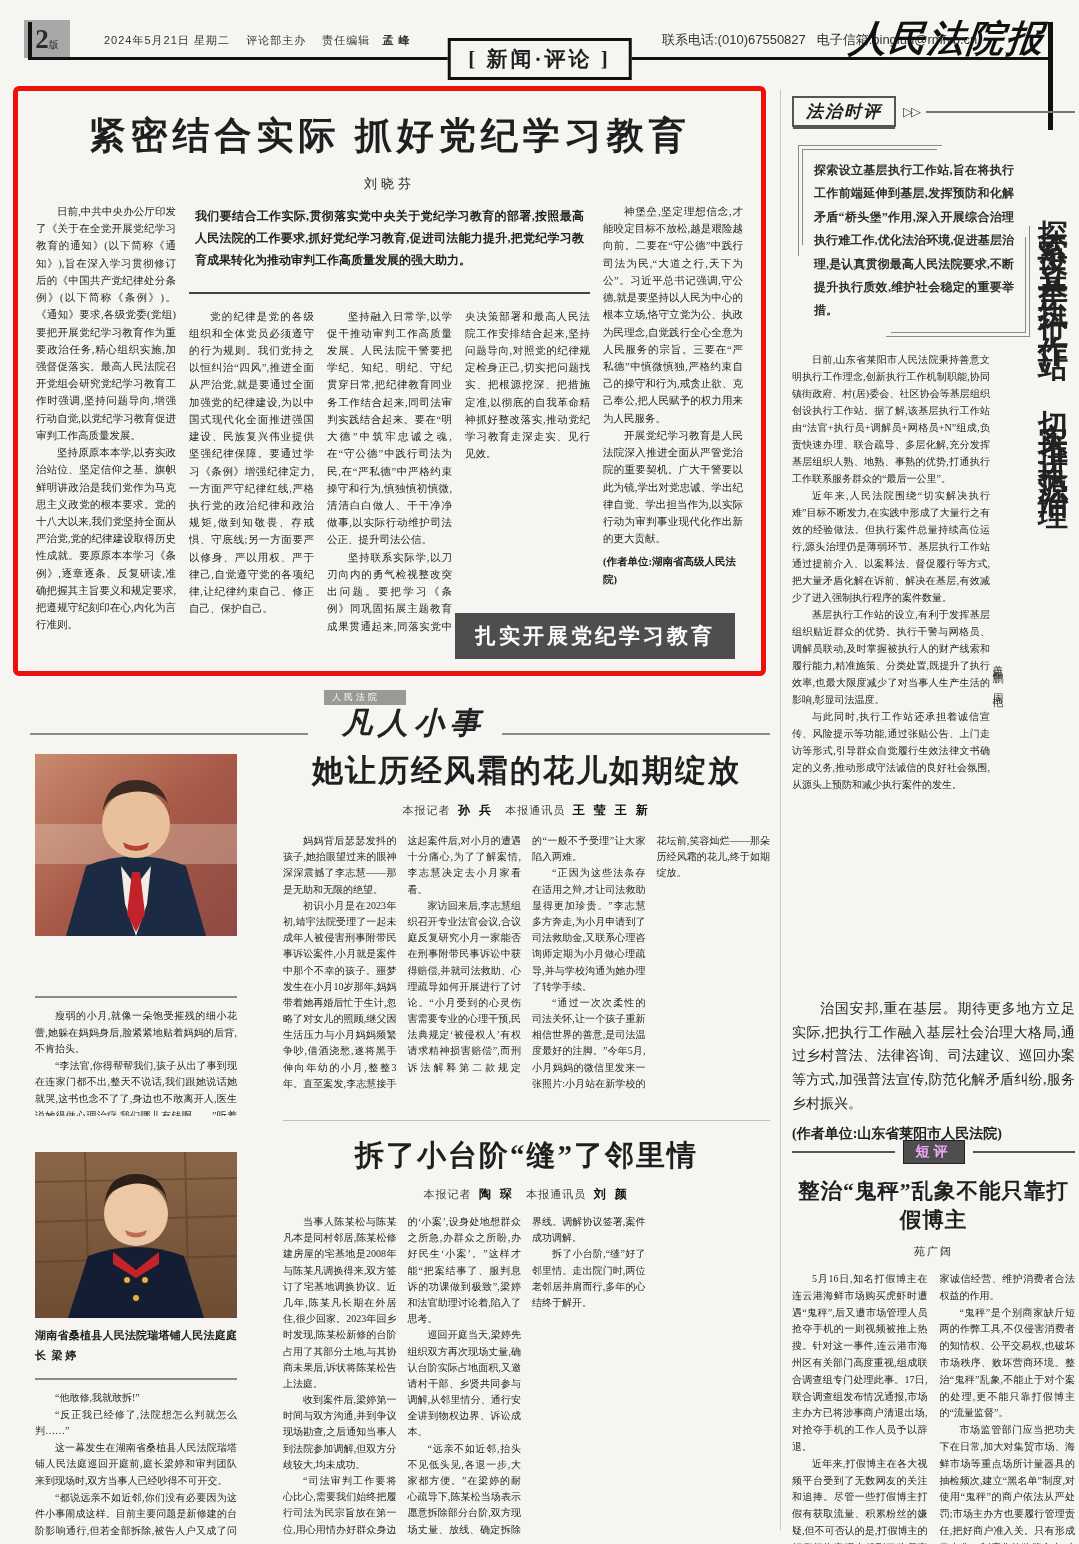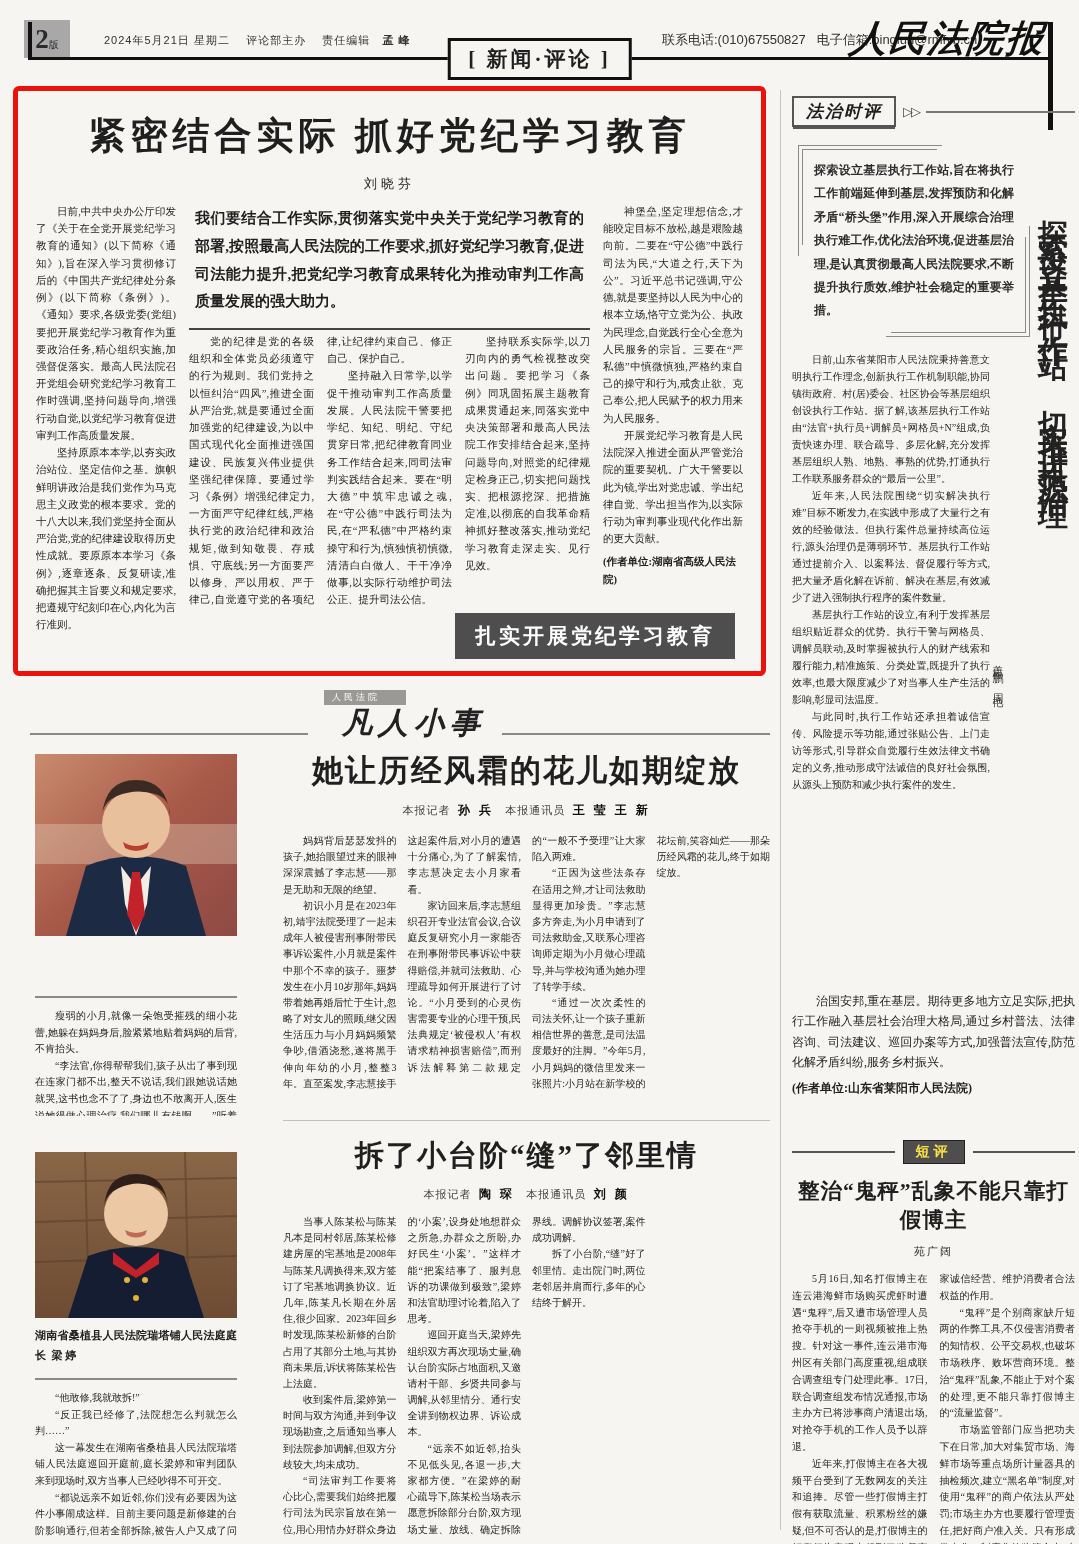--- a/index.html
+++ b/index.html
@@ -31,22 +31,22 @@
   
   .main-box { position:absolute; left:13px; top:86px; width:753px; height:590px;
     border:5px solid #ea120b; border-radius:6px; background:#f6f5f2; padding:14px 18px 10px; }
   .main-title { text-align:center; font-size:37px; font-weight:bold; letter-spacing:5px; margin-top:6px; }
   .main-author { text-align:center; font-size:13px; margin:14px 0 10px; letter-spacing:4px; }
   .main-cols { display:flex; gap:13px; height:438px; overflow:hidden; }
   .ncol { font-size:10.5px; line-height:1.64; text-align:justify; overflow:hidden; }
   .ncol p, .flow p { text-indent:2em; margin:0; }
   .col-side { width:140px; flex:none; }
   .main-mid { flex:1; display:flex; flex-direction:column; overflow:hidden; }
-  .lede { font-weight:bold; font-size:15px; line-height:1.85; text-align:justify;
-    padding:2px 6px 12px; border-bottom:2.5px solid #444; margin-bottom:3px; }
+  .lede { font-weight:bold; font-size:12px; line-height:1.85; text-align:justify;
+    padding:2px 6px 20px; border-bottom:2.5px solid #444; margin-bottom:14px; }
   .mid-body { column-count:3; column-gap:13px; column-fill:auto; flex:1; overflow:hidden;
     font-size:10.5px; line-height:1.64; text-align:justify; }
   .attr { text-align:left; text-indent:0 !important; font-weight:bold; margin-top:6px !important; }
   .main-badge { position:absolute; right:26px; bottom:12px; background:#4e4e4e; color:#fff;
     font-size:21px; font-weight:bold; letter-spacing:3px; padding:9px 20px;
     font-family:"Liberation Sans",sans-serif; }
   
   .v-divider { position:absolute; left:780px; top:90px; width:1px; height:1440px; background:#c7c5c0; }
   .sidebar { position:absolute; left:792px; top:96px; width:283px; height:1030px; }
   .kicker-row { display:flex; align-items:center; gap:7px; }
@@ -55,21 +55,21 @@
   .kicker-arrows { font-size:13px; color:#444; letter-spacing:-2px; }
   .kicker-line { flex:1; border-top:2px solid #777; }
   .quote { position:relative; width:232px; margin:18px 0 14px 6px; padding:14px 16px;
     font-weight:bold; font-size:12px; line-height:1.95; text-align:justify; color:#2e2e2e; }
   .q-corner { position:absolute; }
   .q-tl1 { left:0; top:0; width:62%; height:58%; border-left:1px solid #8a8a8a; border-top:1px solid #8a8a8a; }
   .q-tl2 { left:4px; top:4px; width:58%; height:50%; border-left:1px solid #8a8a8a; border-top:1px solid #8a8a8a; }
   .q-br1 { right:0; bottom:0; width:62%; height:58%; border-right:1px solid #8a8a8a; border-bottom:1px solid #8a8a8a; }
   .q-br2 { right:4px; bottom:4px; width:58%; height:50%; border-right:1px solid #8a8a8a; border-bottom:1px solid #8a8a8a; }
   .side-narrow { width:198px; height:626px; overflow:hidden; font-size:10px; line-height:1.7; text-align:justify; }
-  .side-wide { width:100%; margin-top:14px; font-size:12px; line-height:1.7; text-align:justify; overflow:hidden; }
+  .side-wide { width:100%; margin-top:20px; font-size:14px; line-height:1.7; text-align:justify; overflow:hidden; }
   .v-headline { position:absolute; right:2px; top:100px; height:880px;
     writing-mode:vertical-rl; text-orientation:upright; font-size:30px; font-weight:bold;
     letter-spacing:13px; color:#222; }
   .v-authors { position:absolute; right:70px; top:560px; writing-mode:vertical-rl;
     text-orientation:upright; font-size:11px; letter-spacing:4px; color:#333; }
   
   .feat-rule { position:absolute; left:30px; top:733px; width:740px; height:2px; background:#8b8a86; }
   .feat-label { position:absolute; left:308px; top:686px; background:#f6f5f2; padding:0 16px; z-index:2; }
   .feat-strip { display:inline-block; background:#9a9996; color:#fdfdfc; font-size:9px;
     letter-spacing:3px; padding:1px 26px 1px 8px; font-family:"Liberation Sans",sans-serif; }
@@ -101,21 +101,21 @@
   .cap1 { top:944px; } .cap2 { top:1326px; }
   .rail-rule { position:absolute; left:35px; width:202px; height:2px; background:#8b8a86; }
   .rr1 { top:996px; } .rr2 { top:1378px; }
   .rail { position:absolute; left:35px; width:202px; overflow:hidden;
     font-size:10px; line-height:1.66; text-align:justify; }
   .rail1 { top:1008px; height:108px; } .rail2 { top:1390px; height:150px; }
   
   .comm { position:absolute; left:792px; top:1140px; width:283px; }
   .comm-kicker { display:flex; align-items:center; gap:8px; }
   .comm-kicker .line { flex:1; border-top:2px solid #555; }
-  .comm-kicker .tag { background:#4e4e4e; color:#fde047; font-size:14px; font-weight:bold;
+  .comm-kicker .tag { background:#4e4e4e; color:#f0abfc; font-size:14px; font-weight:bold;
     letter-spacing:4px; padding:2px 12px; border:1px solid #222; }
   .comm-title { text-align:center; font-size:21.5px; font-weight:bold; margin-top:12px; letter-spacing:1px; }
   .comm-author { text-align:center; font-size:11px; margin-top:10px; letter-spacing:2px; color:#333; }
   .comm-body { margin-top:12px; height:300px; column-count:2; column-gap:12px; column-fill:auto;
     overflow:hidden; font-size:10px; line-height:1.68; text-align:justify; }
 </style>
 </head>
 <body>
 
 <div class="page">

